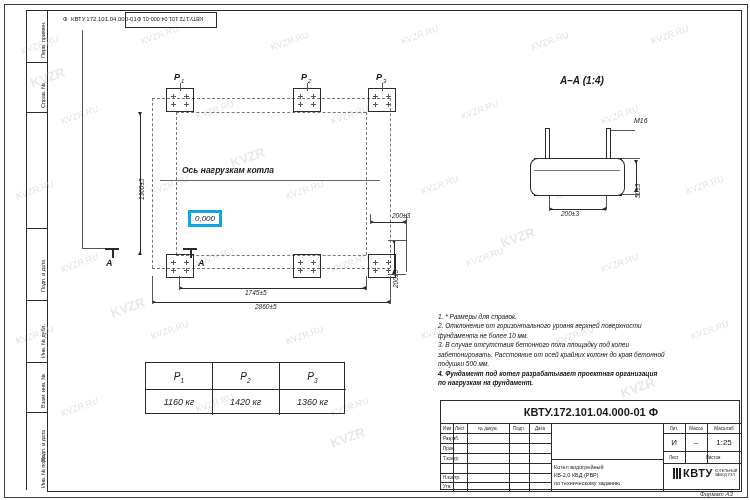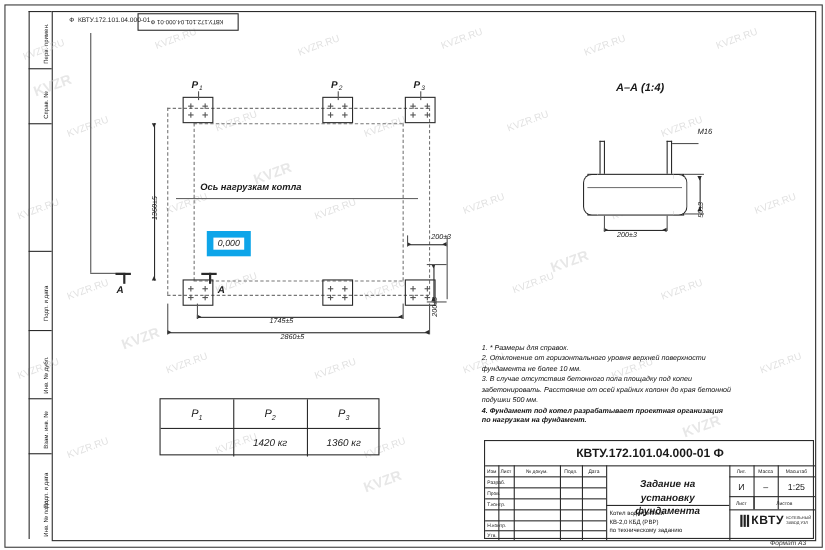--- a/index.html
+++ b/index.html
@@ -26,21 +26,21 @@
   .plus{position:absolute;width:5px;height:5px;}
   .plus:before,.plus:after{content:"";position:absolute;background:#555;}
   .plus:before{left:2px;top:0;width:1px;height:5px;}
   .plus:after{left:0;top:2px;width:5px;height:1px;}
   .dimline{position:absolute;background:#2b2b2b;height:1px;}
   .dimv{position:absolute;background:#2b2b2b;width:1px;}
   .arrowL,.arrowR{position:absolute;width:0;height:0;border-top:2px solid transparent;border-bottom:2px solid transparent;}
   .arrowL{border-right:4px solid #2b2b2b;}
   .arrowR{border-left:4px solid #2b2b2b;}
   .sec-letter{font-size:9px;font-style:italic;font-weight:bold;}
-  .boxlabel{position:absolute;border:6px solid #0ea5e9;padding:1px 4px;font-size:8px;font-style:italic;background:#fff;}
+  .boxlabel{position:absolute;border:3px solid #0ea5e9;padding:1px 4px;font-size:8px;font-style:italic;background:#fff;}
   .tbl{position:absolute;border:1px solid #2b2b2b;box-sizing:border-box;}
   .tbl .c{position:absolute;box-sizing:border-box;display:flex;align-items:center;justify-content:center;font-size:8px;font-style:italic;}
   .vsep{position:absolute;width:1px;background:#2b2b2b;}
   .hsep{position:absolute;height:1px;background:#2b2b2b;}
   .notes{position:absolute;font-size:6.5px;font-style:italic;line-height:1.45;color:#111;width:300px;}
   .stamp{position:absolute;border:1px solid #2b2b2b;box-sizing:border-box;}
   .stamp .c{position:absolute;box-sizing:border-box;display:flex;align-items:center;justify-content:center;text-align:center;font-size:5.5px;}
   .stamp .l{justify-content:flex-start;padding-left:2px;}
   .big{font-size:11px;font-weight:bold;}
   .med{font-size:9px;font-style:italic;font-weight:bold;}
@@ -279,20 +279,21 @@
     </div>
     <div class="c" style="left:66px;top:0;width:67px;height:26px;">
       <span style="font-size:10px;">P</span>
         <span style="font-size:6.5px;align-self:flex-end;margin-bottom:5px;">2</span>
     </div>
     <div class="c" style="left:133px;top:0;width:67px;height:26px;">
       <span style="font-size:10px;">P</span>
         <span style="font-size:6.5px;align-self:flex-end;margin-bottom:5px;">3</span>
     </div>
 
+    <div class="c" style="left:0;top:26px;width:66px;height:26px;font-size:9px;">1160 кг</div>
     <div class="c" style="left:66px;top:26px;width:67px;height:26px;font-size:9px;">1420 кг</div>
     <div class="c" style="left:133px;top:26px;width:67px;height:26px;font-size:9px;">1360 кг</div>
   </div>
 
   <div class="notes" style="left:438px;top:312px;">
     <div>1. * Размеры для справок.</div>
     <div>2. Отклонение от горизонтального уровня верхней поверхности</div>
     <div>фундамента не более 10 мм.</div>
     <div>3. В случае отсутствия бетонного пола площадку под копеи</div>
     <div>забетонировать. Расстояние от осей крайних колонн до края бетонной</div>
@@ -328,25 +329,20 @@
     <div class="hsep" style="left:0;top:72px;width:110px;"></div>
     <div class="hsep" style="left:0;top:81px;width:110px;"></div>
 
     <div class="c l" style="left:0;top:32px;width:26px;height:10px;font-size:4.5px;">Разраб.</div>
     <div class="c l" style="left:0;top:42px;width:26px;height:10px;font-size:4.5px;">Пров.</div>
     <div class="c l" style="left:0;top:52px;width:26px;height:10px;font-size:4.5px;">Т.контр.</div>
     <div class="c l" style="left:0;top:62px;width:26px;height:10px;font-size:4.5px;"></div>
     <div class="c l" style="left:0;top:72px;width:26px;height:9px;font-size:4.5px;">Н.контр.</div>
     <div class="c l" style="left:0;top:81px;width:26px;height:9px;font-size:4.5px;">Утв.</div>
 
-    <div class="c" style="left:110px;top:22px;width:112px;height:58px;flex-direction:column;line-height:1.35;">
-      <span class="med">Задание на</span>
-      <span class="med">установку</span>
-      <span class="med">фундамента</span>
-    </div>
     <div class="hsep" style="left:110px;top:58px;width:112px;"></div>
     <div class="c" style="left:110px;top:58px;width:112px;height:32px;flex-direction:column;align-items:flex-start;padding-left:3px;line-height:1.5;">
       <span style="font-size:5.5px;">Котел водогрейный</span>
       <span style="font-size:5.5px;">КВ-2,0 КБД (РВР)</span>
       <span style="font-size:5.5px;">по техническому заданию</span>
     </div>
 
     <div class="hsep" style="left:222px;top:32px;width:78px;"></div>
     <div class="hsep" style="left:222px;top:50px;width:78px;"></div>
     <div class="hsep" style="left:222px;top:62px;width:78px;"></div>

